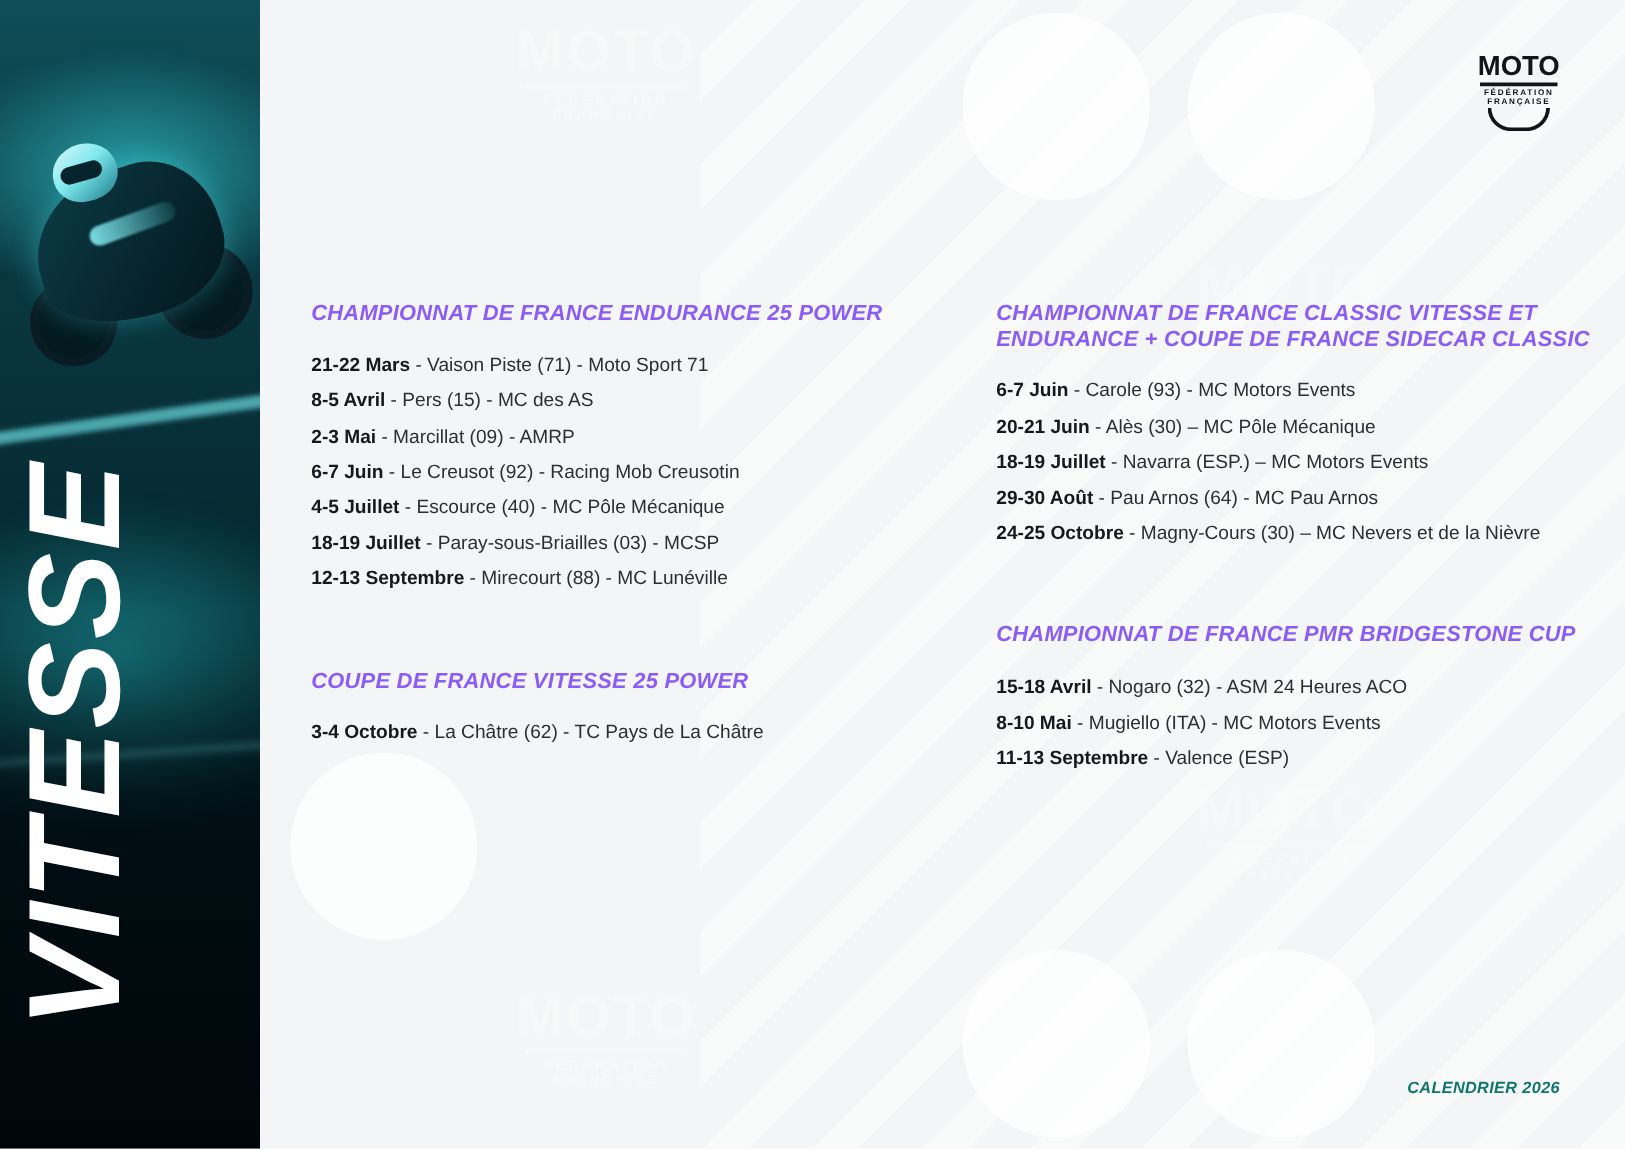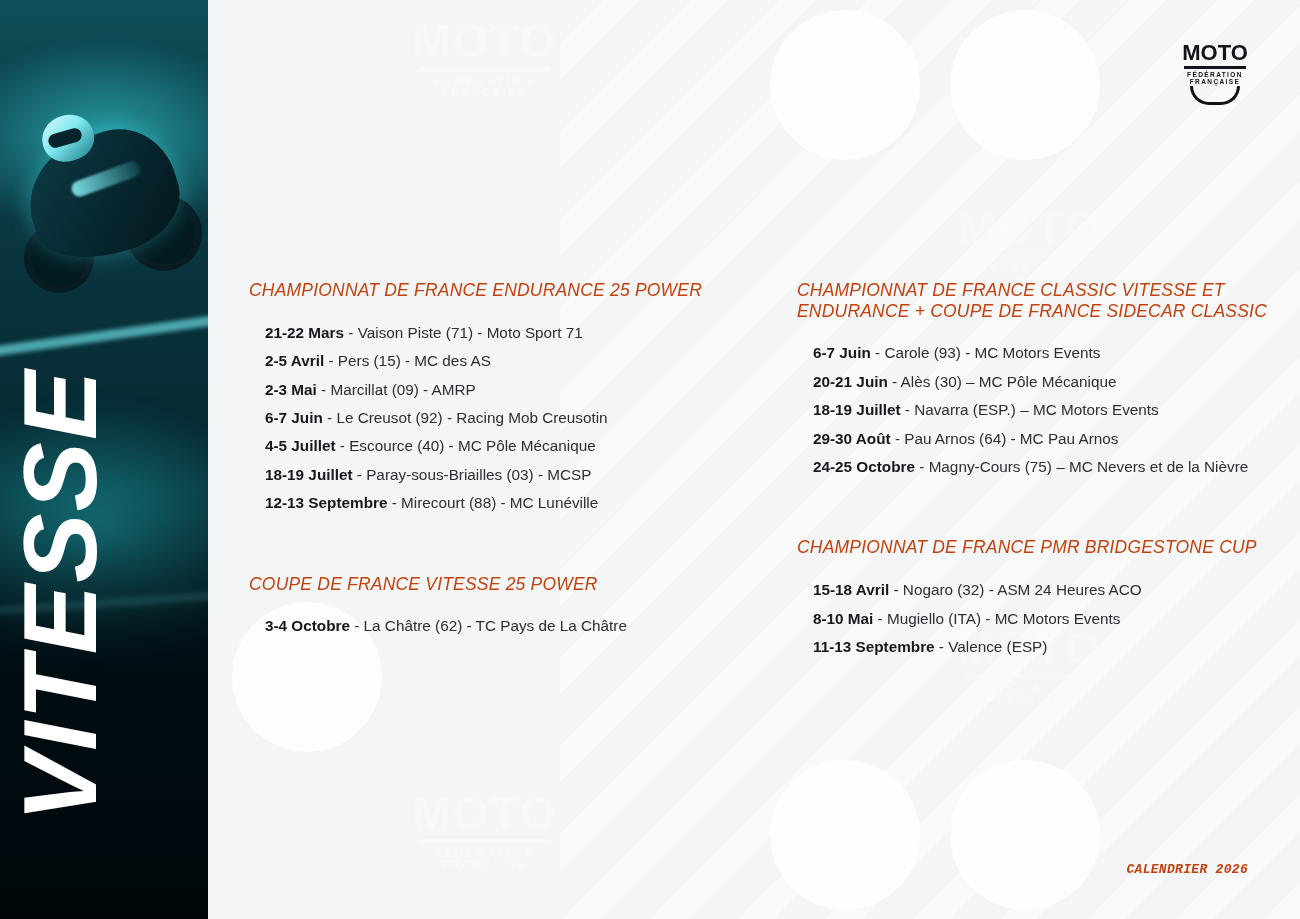--- a/index.html
+++ b/index.html
@@ -247,33 +247,32 @@
     position: absolute;
     top: 240px;
   }
   #col-left  { left: 249px; width: 470px; }
   #col-right { left: 797px; width: 510px; }
 
   .section { margin-bottom: 0; }
   .section + .section { margin-top: 46px; }
 
   .section-title {
-    color: #c2410c;
+    color: #8b5cf6;
     font-family: "Liberation Sans", sans-serif;
-    font-weight: normal;
+    font-weight: bold;
     font-style: italic;
     font-size: 17.5px;
     letter-spacing: .2px;
     line-height: 1.18;
     margin-bottom: 18px;
     text-transform: uppercase;
-    margin-top: 40px;
-  }
-
-  .event-list { list-style: none; margin: 16px; padding: 0; }
+  }
+
+  .event-list { list-style: none; margin: 0; padding: 0; }
   .event {
     font-size: 15.3px;
     color: #2b2f33;
     line-height: 1.86;
     white-space: nowrap;
   }
   .event .ev-date {
     font-weight: bold;
     color: #15191d;
   }
@@ -281,22 +280,22 @@
 
   
   #col-left .section.sec-2 { margin-top: 56px; }
   #col-right .section.sec-2 { margin-top: 56px; }
 
   
   #footer-note {
     position: absolute;
     right: 52px;
     bottom: 42px;
-    color: #c2410c;
-    font-family: Liberation Mono, monospace;
+    color: #0f766e;
+    font-family: Liberation Sans, sans-serif;
     font-weight: bold;
     font-style: italic;
     font-size: 13px;
     letter-spacing: .3px;
   }
 </style>
 </head>
 <body>
 
 <div id="page">
@@ -363,21 +362,21 @@
 
   <div class="col" id="col-left">
 
     <div class="section sec-1">
       <div class="section-title">CHAMPIONNAT DE FRANCE ENDURANCE 25 POWER</div>
       <ul class="event-list">
         <li class="event">
           <span class="ev-date">21-22 Mars</span><span class="ev-rest"> - Vaison Piste (71) - Moto Sport 71</span>
         </li>
         <li class="event">
-          <span class="ev-date">2-5 Avril</span><span class="ev-rest"> - Pers (15) - MC des AS</span>
+          <span class="ev-date">8-5 Avril</span><span class="ev-rest"> - Pers (15) - MC des AS</span>
         </li>
         <li class="event">
           <span class="ev-date">2-3 Mai</span><span class="ev-rest"> - Marcillat (09) - AMRP</span>
         </li>
         <li class="event">
           <span class="ev-date">6-7 Juin</span><span class="ev-rest"> - Le Creusot (92) - Racing Mob Creusotin</span>
         </li>
         <li class="event">
           <span class="ev-date">4-5 Juillet</span><span class="ev-rest"> - Escource (40) - MC Pôle Mécanique</span>
         </li>
@@ -412,21 +411,21 @@
         <li class="event">
           <span class="ev-date">20-21 Juin</span><span class="ev-rest"> - Alès (30) – MC Pôle Mécanique</span>
         </li>
         <li class="event">
           <span class="ev-date">18-19 Juillet</span><span class="ev-rest"> - Navarra (ESP.) –  MC Motors Events</span>
         </li>
         <li class="event">
           <span class="ev-date">29-30 Août</span><span class="ev-rest"> - Pau Arnos (64) - MC Pau Arnos</span>
         </li>
         <li class="event">
-          <span class="ev-date">24-25 Octobre</span><span class="ev-rest"> - Magny-Cours (75) – MC Nevers et de la Nièvre</span>
+          <span class="ev-date">24-25 Octobre</span><span class="ev-rest"> - Magny-Cours (30) – MC Nevers et de la Nièvre</span>
         </li>
       </ul>
     </div>
 
     <div class="section sec-2">
       <div class="section-title">CHAMPIONNAT DE FRANCE PMR BRIDGESTONE CUP</div>
       <ul class="event-list">
         <li class="event">
           <span class="ev-date">15-18 Avril</span><span class="ev-rest"> - Nogaro (32) - ASM 24 Heures ACO</span>
         </li>

